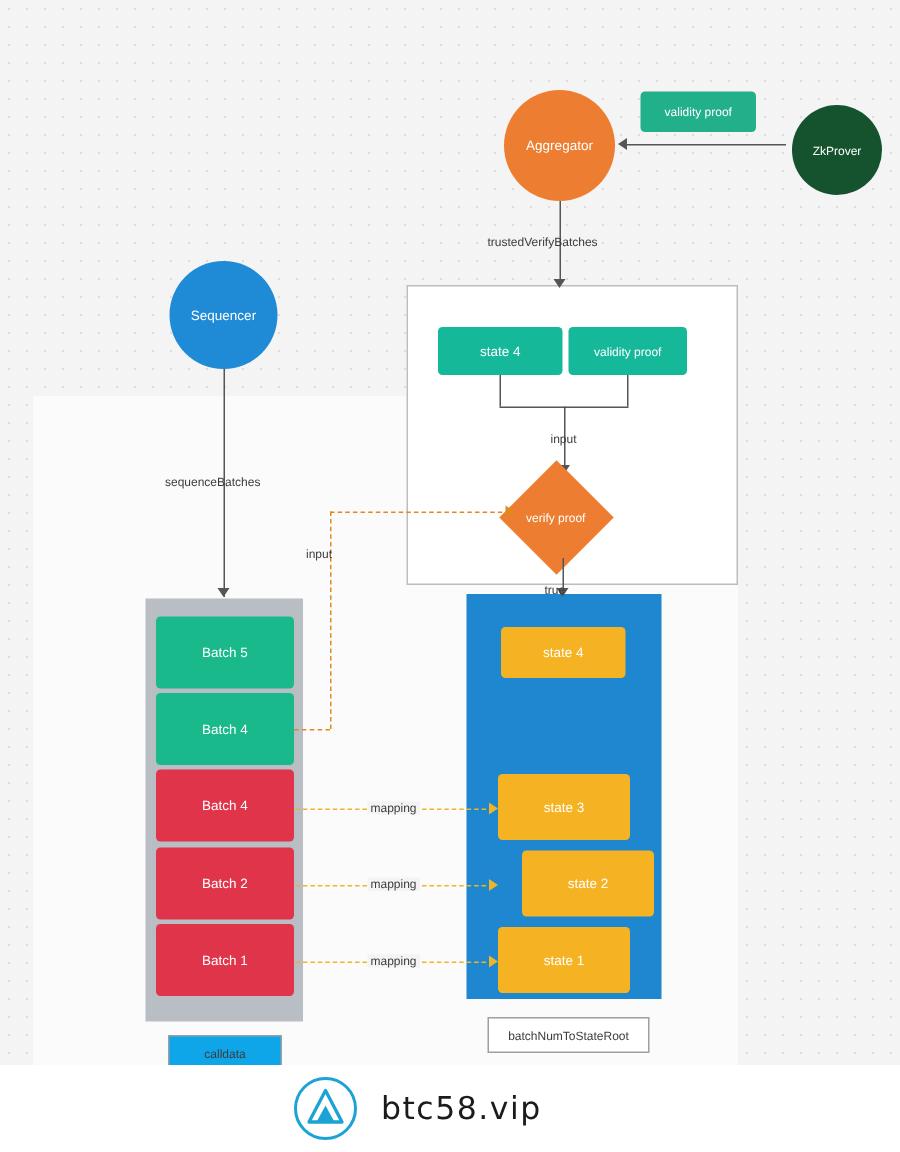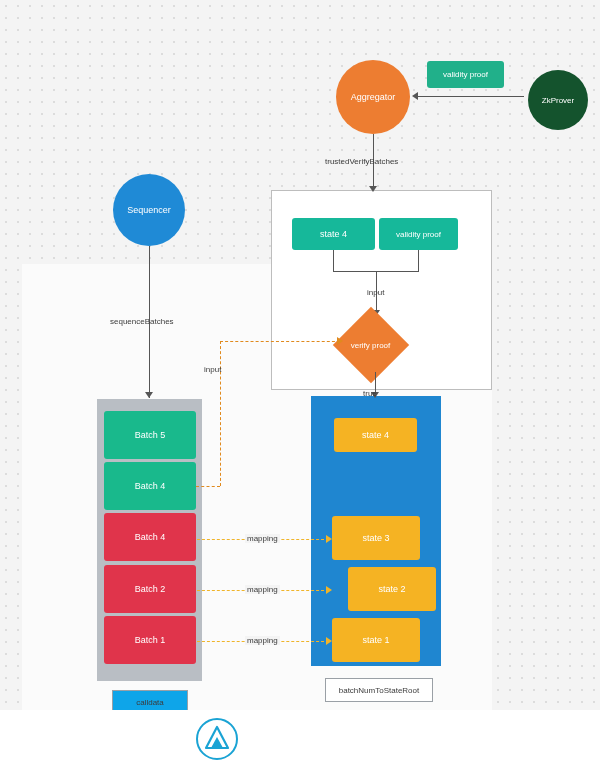--- a/index.html
+++ b/index.html
@@ -176,13 +176,14 @@
 </div>
 
 <div id="footer">
   <div id="logo">
     <svg width="42" height="42" viewBox="0 0 42 42">
       <circle cx="21" cy="21" r="20" fill="none" stroke="#1aa3d4" stroke-width="2"></circle>
       <path d="M21 9 L32 30 L10 30 Z" fill="none" stroke="#1aa3d4" stroke-width="2.2" stroke-linejoin="round"></path>
       <path d="M21 19 L27 30 L15 30 Z" fill="#1aa3d4"></path>
     </svg>
   </div>
+  <div id="wm-en">btc58.vip</div>
 </div>
 
 </body></html>

